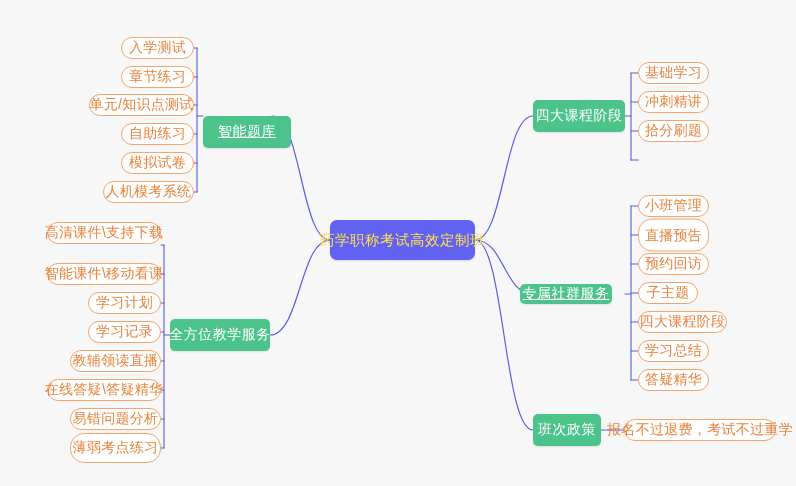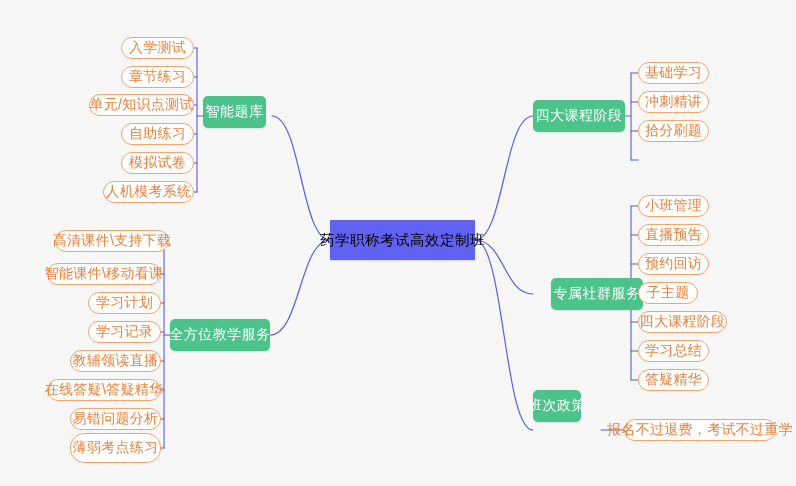--- a/index.html
+++ b/index.html
@@ -23,22 +23,22 @@
     box-sizing:border-box;
     white-space:nowrap;
     display:flex;
     align-items:center;
     justify-content:center;
     transform:translateY(-50%);
   }
   
   .root{
     background:#6262f2;
-    color:#000000;
-    border-radius:1px;
+    color:#fde047;
+    border-radius:7px;
     font-size:14.5px;
     letter-spacing:0.5px;
     height:40px;
     padding:12px 14px;
     box-shadow:0 1px 2px rgba(60,60,120,0.18);
   }
   
   .branch{
     background:#4cc38a;
     color:#ffffff;
@@ -102,43 +102,43 @@
       <path d="M 631 293 L 638 293" fill="none" stroke="#5b5be8" stroke-width="1.1" stroke-linecap="round"></path>
       <path d="M 631 322 L 638 322" fill="none" stroke="#5b5be8" stroke-width="1.1" stroke-linecap="round"></path>
       <path d="M 631 351 L 638 351" fill="none" stroke="#5b5be8" stroke-width="1.1" stroke-linecap="round"></path>
       <path d="M 631 380 L 638 380" fill="none" stroke="#5b5be8" stroke-width="1.1" stroke-linecap="round"></path>
       <path d="M 475 240 C 504 240, 504 430, 533 430" fill="none" stroke="#5b5be8" stroke-width="1.2" stroke-linecap="round"></path>
       <path d="M 611 430 L 611 430" fill="none" stroke="#5b5be8" stroke-width="1.1" stroke-linecap="round"></path>
       <path d="M 601 430 L 611 430" fill="none" stroke="#5b5be8" stroke-width="1.1" stroke-linecap="round"></path>
       <path d="M 611 430 L 624 430" fill="none" stroke="#5b5be8" stroke-width="1.1" stroke-linecap="round"></path>
     </svg>
 <div class="node root" style="left: 330px; top: 240px; width: 145px; height: 40px;">药学职称考试高效定制班</div>
-    <div class="node branch" style="left: 203px; top: 112px; width: 63px; height: 32px;">智能题库</div>
+    <div class="node branch" style="left: 203px; top: 132px; width: 88px; height: 32px; text-decoration: underline;">智能题库</div>
     <div class="node leaf" style="left: 121px; top: 48px; width: 73px; height: 22px;">入学测试</div>
     <div class="node leaf" style="left: 121px; top: 77px; width: 73px; height: 22px; font-family: Liberation Serif, serif;">章节练习</div>
     <div class="node leaf" style="left: 89px; top: 105px; width: 105px; height: 22px;">单元/知识点测试</div>
     <div class="node leaf" style="left: 121px; top: 134px; width: 73px; height: 22px;">自助练习</div>
     <div class="node leaf" style="left: 121px; top: 163px; width: 73px; height: 22px;">模拟试卷</div>
     <div class="node leaf" style="left: 103px; top: 192px; width: 91px; height: 22px;">人机模考系统</div>
     <div class="node branch" style="left: 170px; top: 335px; width: 100px; height: 32px;">全方位教学服务</div>
-    <div class="node leaf" style="left: 47px; top: 241px; width: 114px; height: 22px; margin-left: 8px;">高清课件\支持下载</div>
+    <div class="node leaf" style="left: 47px; top: 233px; width: 114px; height: 22px;">高清课件\支持下载</div>
     <div class="node leaf" style="left: 47px; top: 274px; width: 114px; height: 22px;">智能课件\移动看课</div>
     <div class="node leaf" style="left: 88px; top: 303px; width: 73px; height: 22px;">学习计划</div>
     <div class="node leaf" style="left: 88px; top: 332px; width: 73px; height: 22px;">学习记录</div>
     <div class="node leaf" style="left: 70px; top: 361px; width: 91px; height: 22px;">教辅领读直播</div>
     <div class="node leaf" style="left: 47px; top: 390px; width: 114px; height: 22px;">在线答疑\答疑精华</div>
     <div class="node leaf" style="left: 70px; top: 419px; width: 91px; height: 22px;">易错问题分析</div>
     <div class="node leaf" style="left: 70px; top: 448px; width: 91px; height: 30px;">薄弱考点练习</div>
     <div class="node branch" style="left: 533px; top: 116px; width: 92px; height: 32px;">四大课程阶段</div>
     <div class="node leaf" style="left: 638px; top: 73px; width: 71px; height: 22px;">基础学习</div>
     <div class="node leaf" style="left: 638px; top: 102px; width: 71px; height: 22px;">冲刺精讲</div>
     <div class="node leaf" style="left: 638px; top: 131px; width: 71px; height: 22px;">拾分刷题</div>
-    <div class="node branch" style="left: 551px; top: 294px; width: 92px; height: 32px;">专属社群服务</div>
+    <div class="node branch" style="left: 520px; top: 294px; width: 92px; height: 20px; text-decoration: underline;">专属社群服务</div>
     <div class="node leaf" style="left: 638px; top: 206px; width: 71px; height: 22px; text-align: center;">小班管理</div>
-    <div class="node leaf" style="left: 638px; top: 235px; width: 71px; height: 22px;">直播预告</div>
+    <div class="node leaf" style="left: 638px; top: 235px; width: 71px; height: 33px;">直播预告</div>
     <div class="node leaf" style="left: 638px; top: 264px; width: 71px; height: 22px;">预约回访</div>
     <div class="node leaf" style="left: 638px; top: 293px; width: 60px; height: 22px;">子主题</div>
     <div class="node leaf" style="left: 638px; top: 322px; width: 89px; height: 22px;">四大课程阶段</div>
     <div class="node leaf" style="left: 638px; top: 351px; width: 71px; height: 22px;">学习总结</div>
     <div class="node leaf" style="left: 638px; top: 380px; width: 71px; height: 22px;">答疑精华</div>
-    <div class="node branch" style="left: 533px; top: 406px; width: 48px; height: 32px;">班次政策</div>
+    <div class="node branch" style="left: 533px; top: 430px; width: 68px; height: 32px;">班次政策</div>
     <div class="node leaf" style="left: 624px; top: 430px; width: 152px; height: 22px;">报名不过退费，考试不过重学</div>
   </div>
 
 </body></html>

